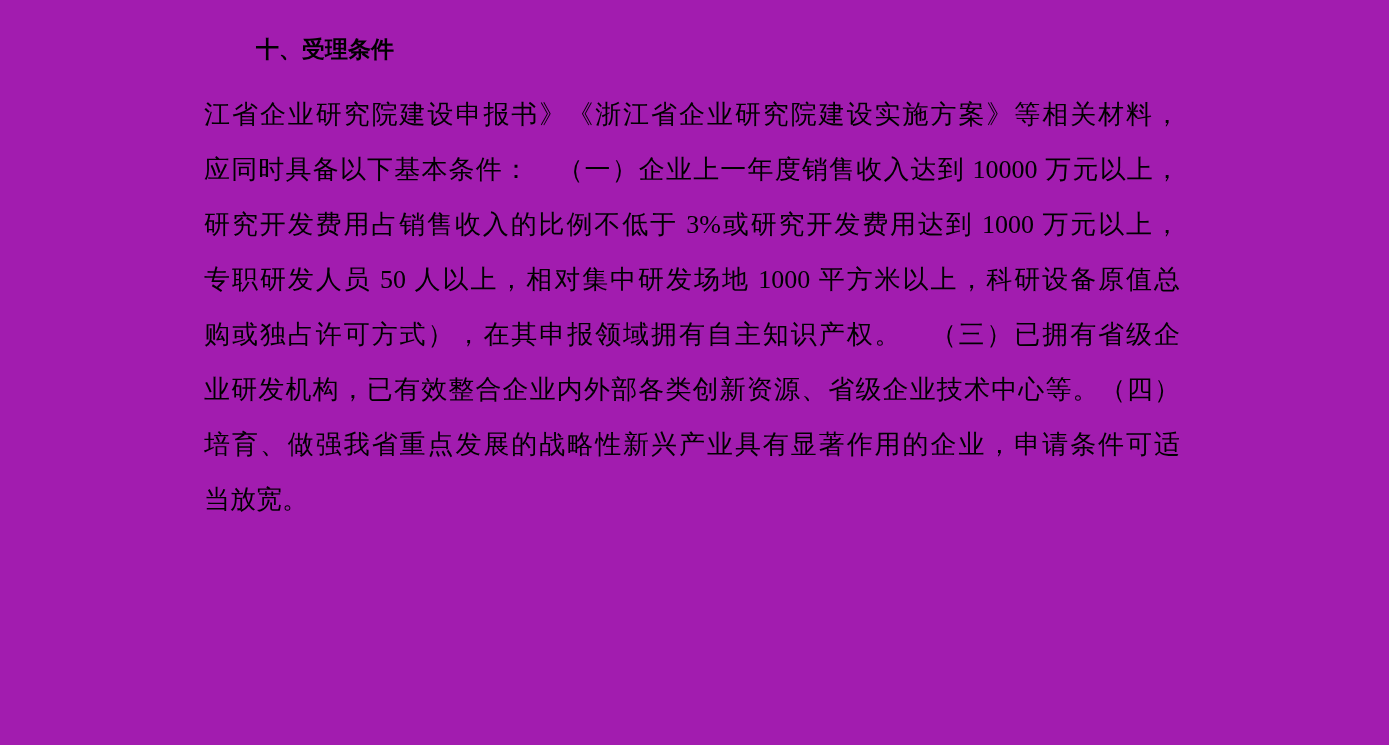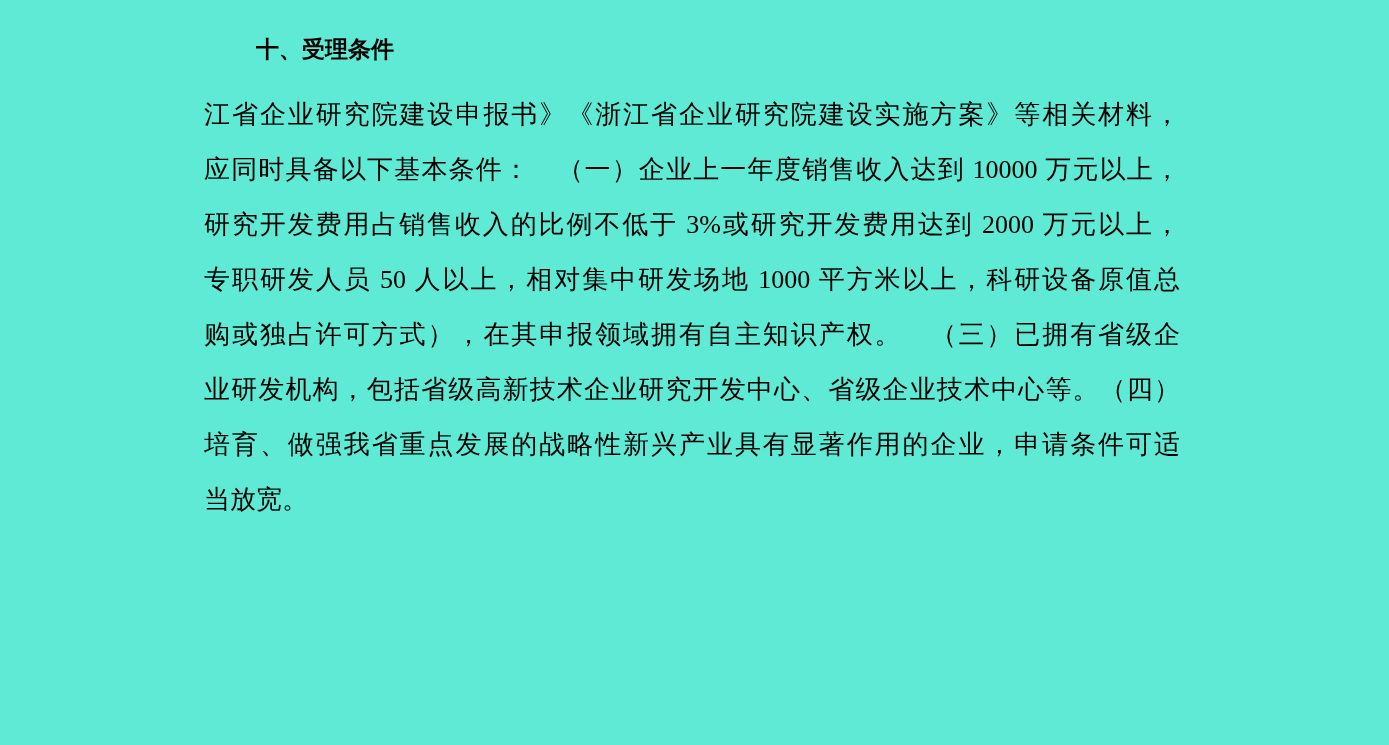--- a/index.html
+++ b/index.html
@@ -7,21 +7,21 @@
     padding: 0;
     background: #ffffff;
     width: 1389px;
     height: 745px;
     overflow: hidden;
   }
   .page {
     position: relative;
     width: 1389px;
     height: 745px;
-    background: #5eead4;
+    background: #a21caf;
     color: #000000;
   }
   .heading {
     position: absolute;
     top: 34px;
     left: 204px;
     width: 976px;
     padding-left: 52px;
     box-sizing: border-box;
     font-family: "Liberation Sans", "DejaVu Sans", sans-serif;
@@ -58,20 +58,20 @@
 </style>
 </head>
 <body>
 
 <div class="page">
   <div class="heading">十、受理条件</div>
 
   <div class="para">
     <div class="line">江省企业研究院建设申报书》《浙江省企业研究院建设实施方案》等相关材料，</div>
     <div class="line">应同时具备以下基本条件：　（一）企业上一年度销售收入达到 10000 万元以上，</div>
-    <div class="line">研究开发费用占销售收入的比例不低于 3%或研究开发费用达到 2000 万元以上，</div>
+    <div class="line">研究开发费用占销售收入的比例不低于 3%或研究开发费用达到 1000 万元以上，</div>
     <div class="line">专职研发人员 50 人以上，相对集中研发场地 1000 平方米以上，科研设备原值总</div>
     <div class="line">购或独占许可方式），在其申报领域拥有自主知识产权。　（三）已拥有省级企</div>
-    <div class="line">业研发机构，包括省级高新技术企业研究开发中心、省级企业技术中心等。（四）</div>
+    <div class="line">业研发机构，已有效整合企业内外部各类创新资源、省级企业技术中心等。（四）</div>
     <div class="line">培育、做强我省重点发展的战略性新兴产业具有显著作用的企业，申请条件可适</div>
     <div class="line line--last">当放宽。</div>
   </div>
 </div>
 
 </body></html>

